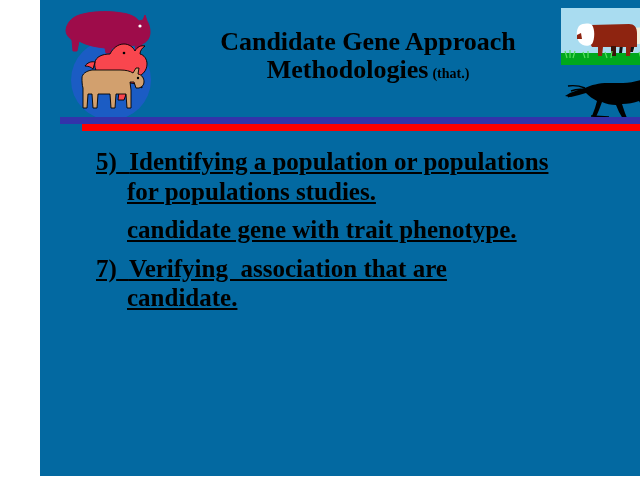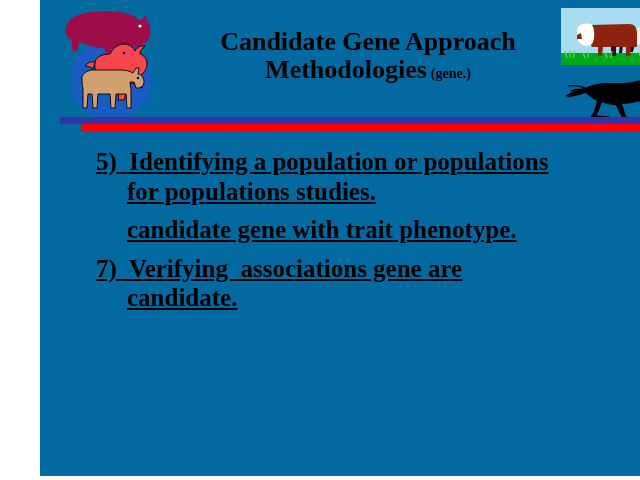--- a/index.html
+++ b/index.html
@@ -181,21 +181,21 @@
                L61,100 L60,86 L48,86 L47,100
                L43,100 L42,86 L38,86 L37,100
                L33,100 L33,80 C32,77 32,73 32,70 Z"></path>
           <circle cx="88" cy="70" r="1.2" fill="#000000"></circle>
         </g>
       </svg>
     </div>
 
     <div id="title-block">
       <div class="title-line">Candidate Gene Approach</div>
-      <div class="title-line"><span>Methodologies</span><span class="title-cont">(gene.)</span></div>
+      <div class="title-line"><span>Methodologies</span><span class="title-cont">(that.)</span></div>
     </div>
 
     <div id="pasture-image">
       <svg viewBox="0 0 107 57" width="107" height="57" xmlns="http://www.w3.org/2000/svg">
         <rect x="0" y="0" width="107" height="45" fill="#A9DCF0"></rect>
         <rect x="0" y="45" width="107" height="12" fill="#00A81C"></rect>
 
         <g>
           <path fill="#F2F0DC" d="M70,20 L92,19 C96,19 99,22 99,27 L99,36 L92,36 L91,44 L88,44 L88,36 L74,36 L73,44 L70,44 Z"></path>
           <path fill="#111111" d="M58,24 L74,21 L74,36 L72,44 L69,44 L69,37 L62,37 L61,45 L58,45 L59,36 C56,33 55,28 58,24 Z"></path>
@@ -245,18 +245,18 @@
     <div class="list-item">
       <div class="item-line first"><span>5)</span>  <span>Identifying a population or populations</span></div>
       <div class="item-line cont">for populations studies.</div>
     </div>
 
     <div class="list-item">
       <div class="item-line cont">candidate gene with trait phenotype.</div>
     </div>
 
     <div class="list-item">
-      <div class="item-line first"><span>7)</span>  <span>Verifying  associations gene are</span></div>
+      <div class="item-line first"><span>7)</span>  <span>Verifying  association that are</span></div>
       <div class="item-line cont">candidate.</div>
     </div>
 
   </div>
 </div>
 
 </body></html>

